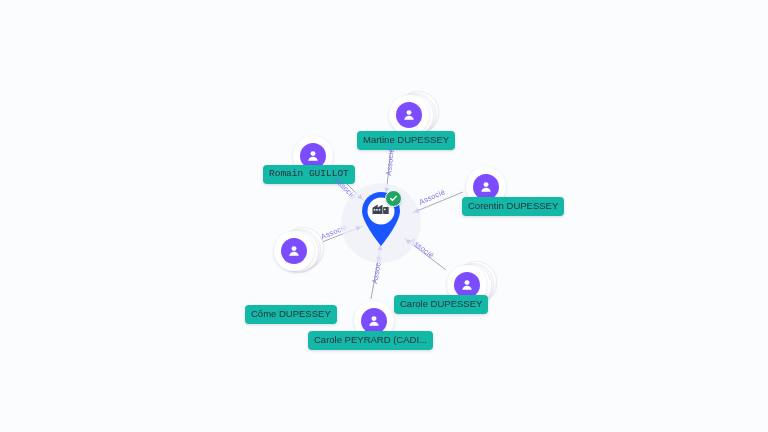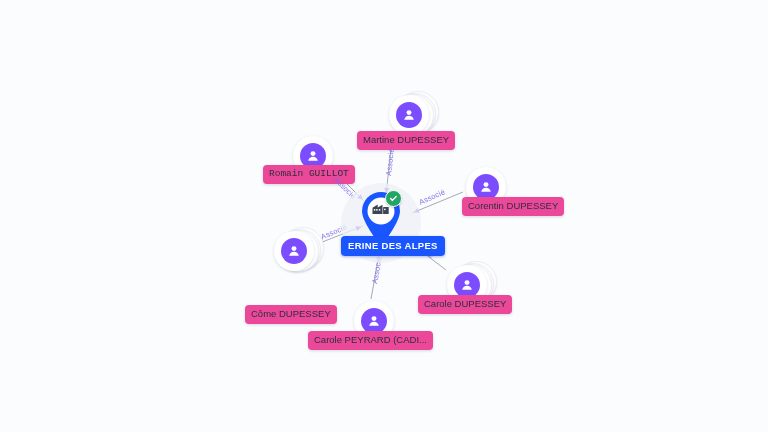--- a/index.html
+++ b/index.html
@@ -75,21 +75,21 @@
     background: #7c4dff;
     display: flex;
     align-items: center;
     justify-content: center;
   }
   .avatar-inner svg { display: block; }
 
   
   .node-label {
     position: absolute;
-    background: #ec4899;
+    background: #14b8a6;
     color: #2b3040;
     font-size: 9.5px;
     line-height: 1;
     padding: 4px 6px 5px 6px;
     border-radius: 4px;
     white-space: nowrap;
     box-shadow: 0 1px 3px rgba(40,50,90,0.18);
   }
 
   
@@ -234,21 +234,21 @@
         <div class="stack-card" style="left: 2.5px; top: -1px;"></div>
         <div class="avatar-disc">
           <div class="avatar-inner">
             <svg viewBox="0 0 24 24" width="16" height="16" xmlns="http://www.w3.org/2000/svg">
               <circle cx="12" cy="8.4" r="3.7" fill="#ffffff"></circle>
               <path d="M4.8 19.2 C5.6 14.9 8.6 13.1 12 13.1 C15.4 13.1 18.4 14.9 19.2 19.2 Z" fill="#ffffff"></path>
             </svg>
           </div>
         </div>
       </div>
-      <div class="node-label" style="left: 418px; top: 295px;">Carole DUPESSEY</div>
+      <div class="node-label" style="left: 394px; top: 295px;">Carole DUPESSEY</div>
     </div>
 
   <div id="edge-labels-container">
       <div class="edge-label" style="left: 390px; top: 162px; transform: translate(-50%, -50%) rotate(-84deg);">Associé</div>
       <div class="edge-label" style="left: 345px; top: 188px; transform: translate(-50%, -50%) rotate(45deg);">Associé</div>
       <div class="edge-label" style="left: 432px; top: 197px; transform: translate(-50%, -50%) rotate(-24deg);">Associé</div>
       <div class="edge-label" style="left: 334px; top: 232px; transform: translate(-50%, -50%) rotate(-22deg);">Associé</div>
       <div class="edge-label" style="left: 377px; top: 270px; transform: translate(-50%, -50%) rotate(-80deg);">Associé</div>
       <div class="edge-label" style="left: 422px; top: 248px; transform: translate(-50%, -50%) rotate(38deg);">Associé</div>
     </div>
@@ -267,15 +267,14 @@
         <rect x="11.6" y="5.2" width="1.5" height="1.4" fill="#ffffff"></rect>
       </g>
     </svg>
     <div class="pin-badge">
       <svg viewBox="0 0 12 12" width="9" height="9" xmlns="http://www.w3.org/2000/svg">
         <path d="M2.2 6.1 L4.6 8.5 L9.6 3.4" fill="none" stroke="#ffffff" stroke-width="1.9" stroke-linecap="round" stroke-linejoin="round"></path>
       </svg>
     </div>
   </div>
 
-  <div id="company-label">ERINE DES ALPES</div>
 
 </div>
 
 </body></html>

